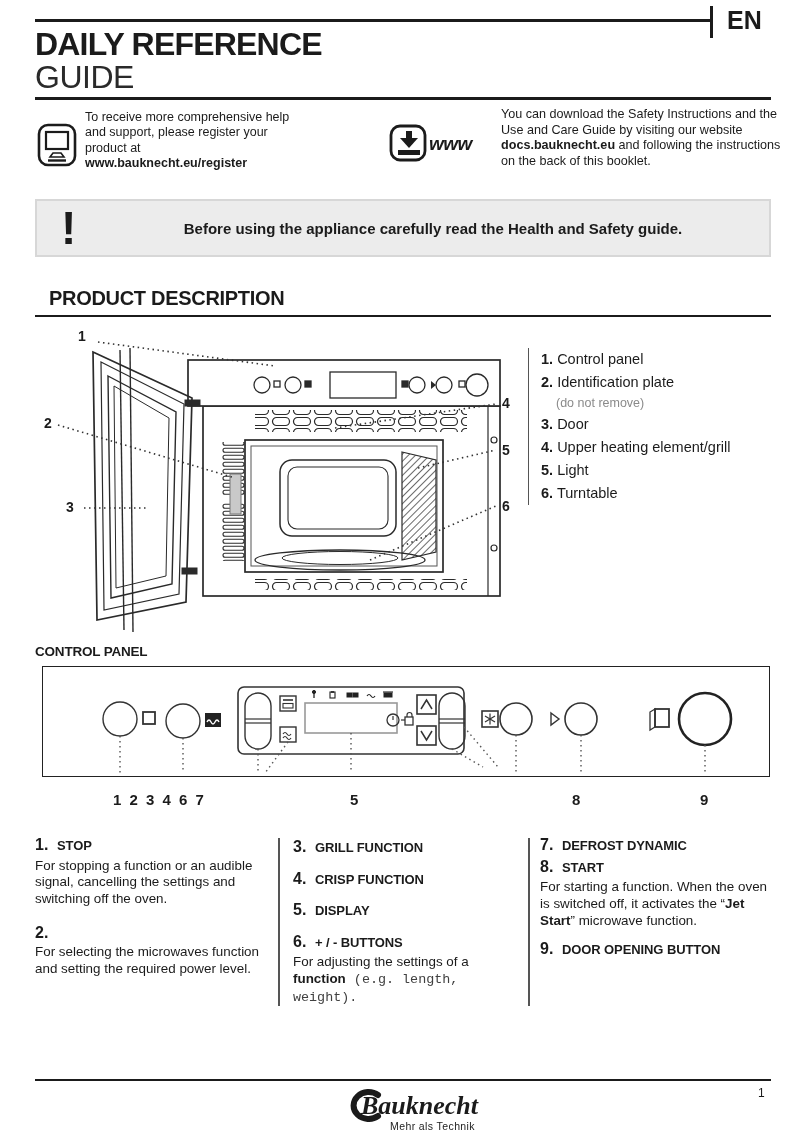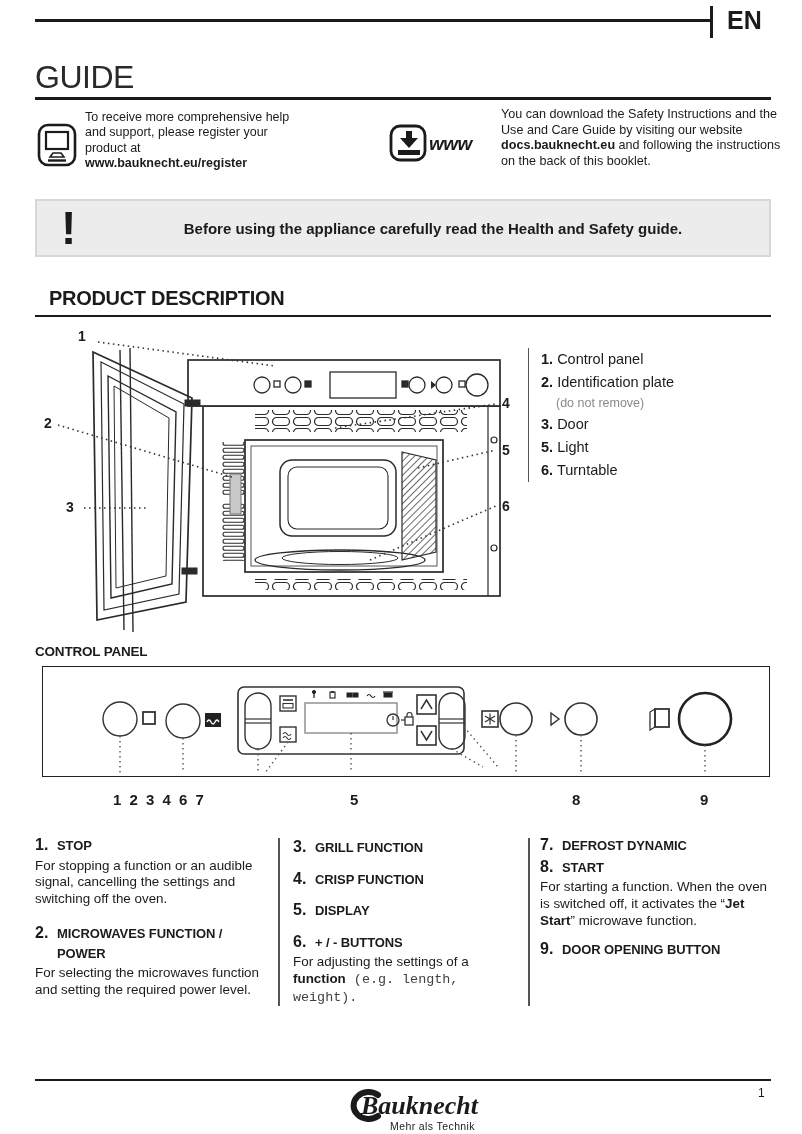--- a/index.html
+++ b/index.html
@@ -56,20 +56,21 @@
 </style>
 </head>
 <body>
 
 <div class="page">
 
   <div class="rule" style="left:35px;top:19px;width:675px;height:2.5px;"></div>
   <div class="rule" style="left:710px;top:6px;width:2.5px;height:32px;"></div>
   <div class="abs lang" style="left:727px;top:6px;">EN</div>
 
+  <div class="abs title1" style="left:35px;top:28px;">DAILY REFERENCE</div>
   <div class="abs title2" style="left:35px;top:61px;">GUIDE</div>
   <div class="rule" style="left:35px;top:97px;width:736px;height:2.5px;"></div>
 
   <div class="abs" style="left:37px;top:123px;">
     <svg width="42" height="44" viewBox="0 0 42 44">
       <rect x="2" y="2" width="36" height="40" rx="9" fill="none" stroke="#1b1b1b" stroke-width="2.6"></rect>
       <rect x="9" y="9" width="22" height="17" fill="none" stroke="#1b1b1b" stroke-width="2.2"></rect>
       <path d="M16,30 L24,30 L27,34 L13,34 Z" fill="none" stroke="#1b1b1b" stroke-width="1.6"></path>
       <line x1="11" y1="37.5" x2="29" y2="37.5" stroke="#1b1b1b" stroke-width="2.4"></line>
     </svg>
@@ -182,20 +183,21 @@
     <div class="callout" style="left:462px;top:67px;">4</div>
     <div class="callout" style="left:462px;top:114px;">5</div>
     <div class="callout" style="left:462px;top:170px;">6</div>
   </div>
 
   <div class="legend">
     <div class="legend-item"><b>1.</b> <span>Control panel</span></div>
     <div class="legend-item"><b>2.</b> <span>Identification plate</span></div>
     <div class="legend-note">(do not remove)</div>
     <div class="legend-item"><b>3.</b> <span>Door</span></div>
+    <div class="legend-item"><b>4.</b> <span>Upper heating element/grill</span></div>
     <div class="legend-item"><b>5.</b> <span>Light</span></div>
     <div class="legend-item"><b>6.</b> <span>Turntable</span></div>
   </div>
 
   <div class="abs h-small" style="left:35px;top:644px;">CONTROL PANEL</div>
   <div class="cp-box">
     <svg width="725" height="107" viewBox="0 0 725 107">
 
       <circle cx="77" cy="52" r="17" fill="none" stroke="#333" stroke-width="1.4"></circle>
       <rect x="100" y="45" width="12" height="12" fill="none" stroke="#333" stroke-width="1.8"></rect>
@@ -297,21 +299,20 @@
 
   <div class="fn-col" style="left:35px;top:836px;width:243px;">
     <div class="fn-head">
       <span class="fn-num">1.</span>
       <span class="fn-label">STOP</span>
     </div>
     <p class="fn-body">For stopping a function or an audible signal, cancelling the settings and switching off the oven.</p>
     <div class="fn-gap"></div>
     <div class="fn-head">
       <span class="fn-num">2.</span>
-      <span class="fn-label" style="width:180px;">MICROWAVES FUNCTION / POWER</span>
     </div>
     <p class="fn-body">For selecting the microwaves function and setting the required power level.</p>
   </div>
 
   <div class="divider" style="left:278px;top:838px;height:168px;"></div>
 
   <div class="fn-col" style="left:293px;top:838px;width:228px;">
     <div class="fn-head">
       <span class="fn-num">3.</span>
       <span class="fn-label">GRILL FUNCTION</span>

